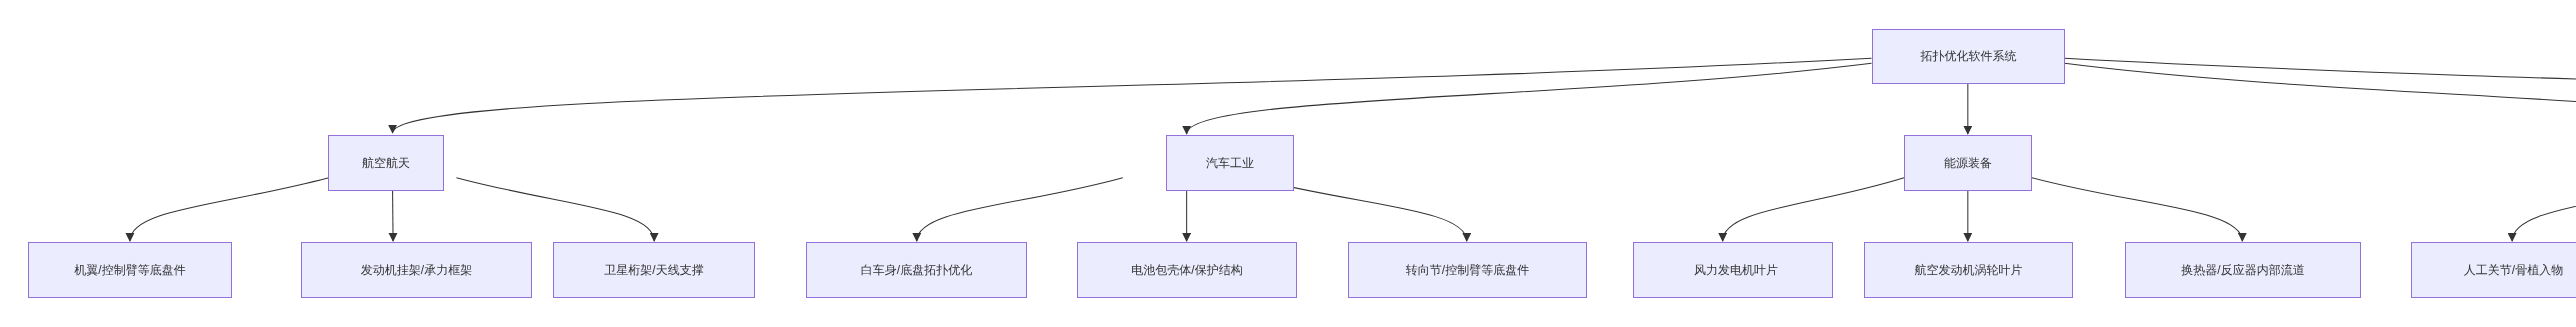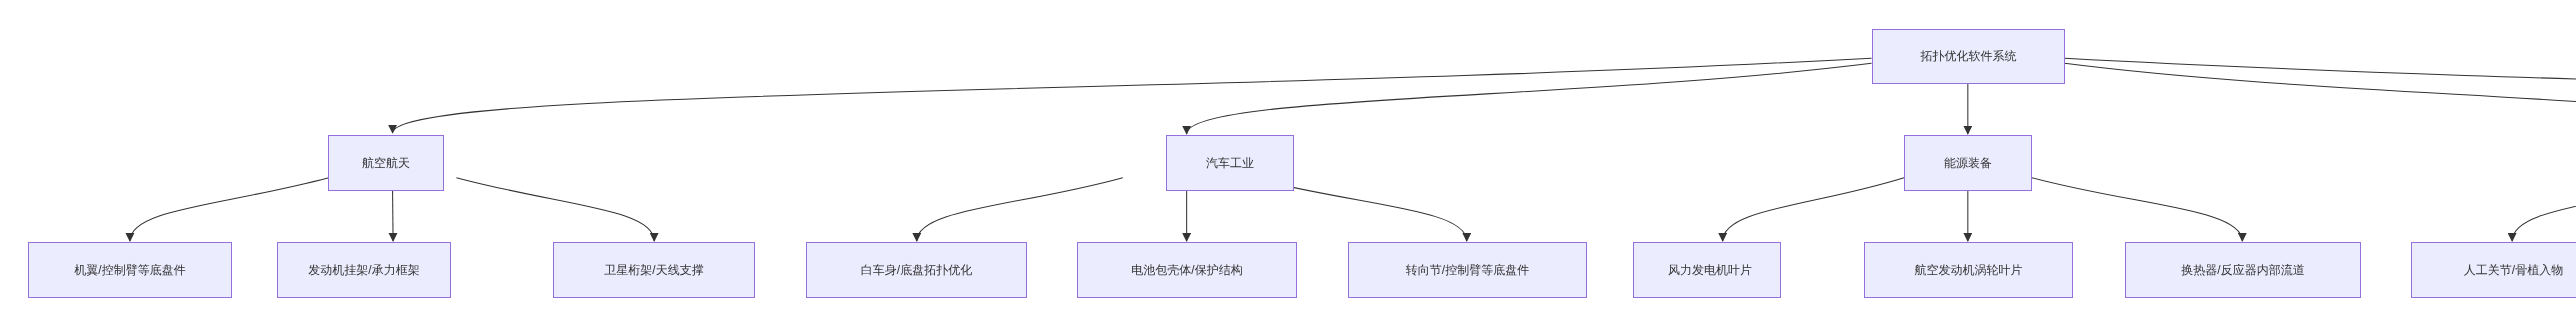--- a/index.html
+++ b/index.html
@@ -83,27 +83,27 @@
     <path class="edge" d="M 6931 345 C 7100 400, 7274 405, 7274 468" marker-end="url(#arrow)"></path>
   </svg>
 
   <div class="node lvl1" style="left:1872px; width:193px;">拓扑优化软件系统</div>
 
   <div class="node lvl2" style="left:328px;  width:116px;">航空航天</div>
   <div class="node lvl2" style="left:1123px; width:128px;margin-left:43px;">汽车工业</div>
   <div class="node lvl2" style="left:1904px; width:128px;">能源装备</div>
 
   <div class="node lvl3" style="left:28px;   width:204px;">机翼/控制臂等底盘件</div>
-  <div class="node lvl3" style="left:277px;  width:174px;">发动机挂架/承力框架</div>
+  <div class="node lvl3" style="left:301px;  width:231px;">发动机挂架/承力框架</div>
   <div class="node lvl3" style="left:553px; width:202px;">卫星桁架/天线支撑</div>
 
   <div class="node lvl3" style="left:806px; width:221px;">白车身/底盘拓扑优化</div>
   <div class="node lvl3" style="left:1077px; width:220px;">电池包壳体/保护结构</div>
   <div class="node lvl3" style="left:1348px; width:239px;">转向节/控制臂等底盘件</div>
 
-  <div class="node lvl3" style="left:1633px; width:148px;padding-left:6px;">风力发电机叶片</div>
+  <div class="node lvl3" style="left:1633px; width:200px;padding-left:6px;">风力发电机叶片</div>
   <div class="node lvl3" style="left:1864px; width:209px;">航空发动机涡轮叶片</div>
   <div class="node lvl3" style="left:2125px; width:236px;">换热器/反应器内部流道</div>
 
   <div class="node lvl3" style="left:2411px; width:205px;">人工关节/骨植入物</div>
 
 </div>
 
 
 </body></html>

